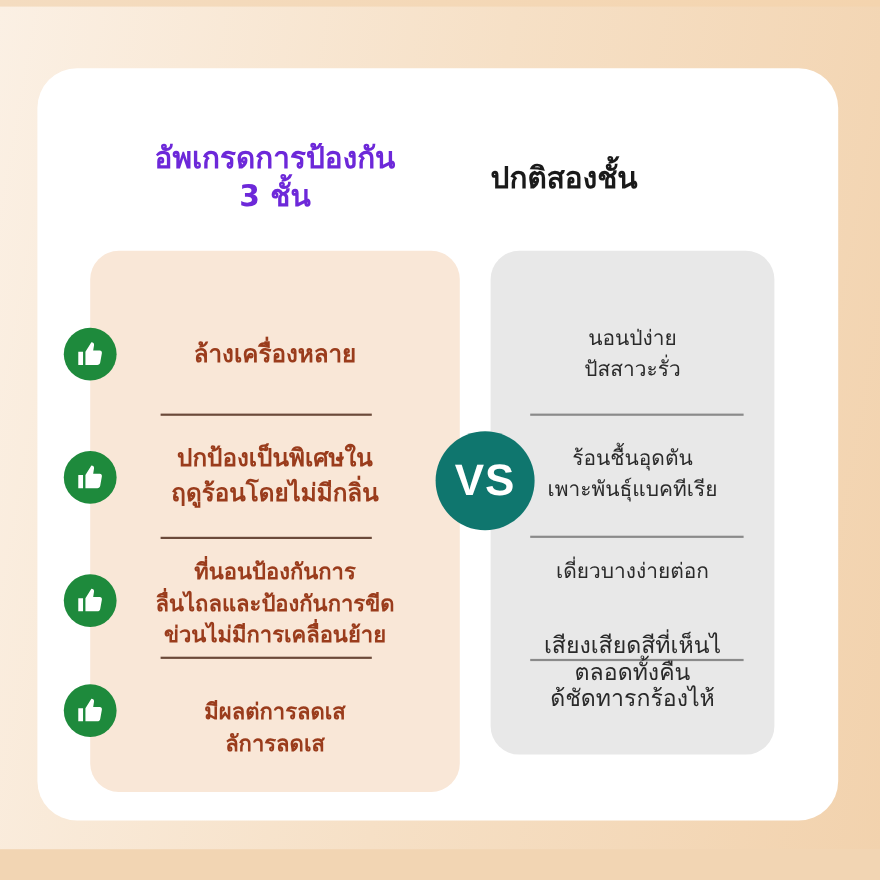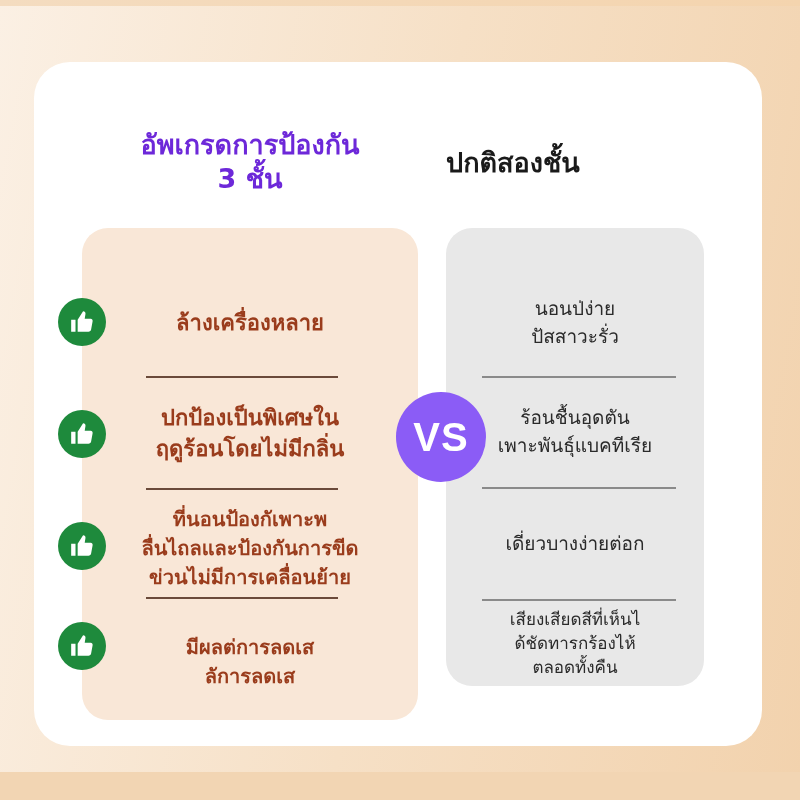--- a/index.html
+++ b/index.html
@@ -46,21 +46,21 @@
     .left-row { left: 100px; width: 300px; color: #9a3c1c; font-weight: bold; font-size: 22px; line-height: 31px; }
     .right-row { left: 466px; width: 218px; color: #2a2a2a; font-size: 19px; line-height: 28px; }
     .divider-left { position: absolute; left: 146px; width: 192px; height: 1.5px; background: #6b4a3a; }
     .divider-right { position: absolute; left: 482px; width: 194px; height: 1.5px; background: #8a8a8a; }
     .thumb {
       position: absolute; left: 58px; width: 48px; height: 48px; border-radius: 50%;
       background: #1e8a3c; display: flex; align-items: center; justify-content: center;
     }
     .vs {
       position: absolute; left: 396px; top: 392px; width: 90px; height: 90px; border-radius: 50%;
-      background: #8b5cf6; color: #ffffff; font-weight: bold; font-size: 40px;
+      background: #0f766e; color: #ffffff; font-weight: bold; font-size: 40px;
       display: flex; align-items: center; justify-content: center; letter-spacing: 1px;
       font-family: "Liberation Sans", sans-serif;
     }
   </style>
 </head>
 <body>
 
 <div class="top-strip"></div>
 <div class="bottom-band"></div>
 <div class="card"></div>
@@ -99,21 +99,21 @@
 </div>
 <div class="divider-left" style="top:488px"></div>
 
 <div class="thumb" style="top:522px">
   <svg width="26" height="26" viewBox="0 0 24 24">
       <path fill="#fff" d="M2 10h4v11H2zM8 21V10l5-8c1.5 0 2.5 1 2.2 2.6L14.5 9H20c1.2 0 2 1 1.8 2.2l-1.4 7.8c-.2 1.2-1.2 2-2.4 2z"></path>
     </svg>
 </div>
 <div class="row left-row" style="top:506px;height:84px;font-size:20px;line-height:29px">
   <div>
-    <div>ที่นอนป้องกัเพาะพ</div>
+    <div>ที่นอนป้องกันการ</div>
     <div>ลื่นไถลและป้องกันการขีด</div>
     <div>ข่วนไม่มีการเคลื่อนย้าย</div>
   </div>
 </div>
 <div class="divider-left" style="top:597px"></div>
 
 <div class="thumb" style="top:622px">
   <svg width="26" height="26" viewBox="0 0 24 24">
       <path fill="#fff" d="M2 10h4v11H2zM8 21V10l5-8c1.5 0 2.5 1 2.2 2.6L14.5 9H20c1.2 0 2 1 1.8 2.2l-1.4 7.8c-.2 1.2-1.2 2-2.4 2z"></path>
     </svg>
@@ -136,26 +136,26 @@
 <div class="divider-right" style="top:376px"></div>
 
 <div class="row right-row" style="top:400px;height:62px">
   <div>
     <div>ร้อนชื้นอุดตัน</div>
     <div>เพาะพันธุ์แบคทีเรีย</div>
   </div>
 </div>
 <div class="divider-right" style="top:487px"></div>
 
-<div class="row right-row" style="top:512px;height:62px">
+<div class="row right-row" style="top:488px;height:62px">
   <div>
     <div>เดี่ยวบางง่ายต่อก</div>
   </div>
 </div>
 <div class="divider-right" style="top:599px"></div>
 
-<div class="row right-row" style="top:606px;height:74px;font-size:17px;line-height:24px">
+<div class="row right-row" style="top:574px;height:74px;font-size:21px;line-height:24px">
   <div>
     <div>เสียงเสียดสีที่เห็นไ</div>
+    <div>ตลอดทั้งคืน</div>
     <div>ด้ชัดทารกร้องไห้</div>
-    <div>ตลอดทั้งคืน</div>
   </div>
 </div>
 
 </body></html>

